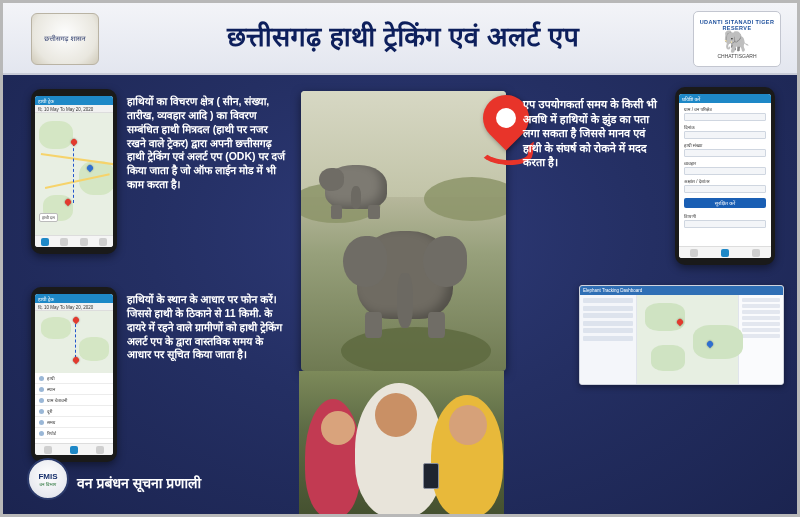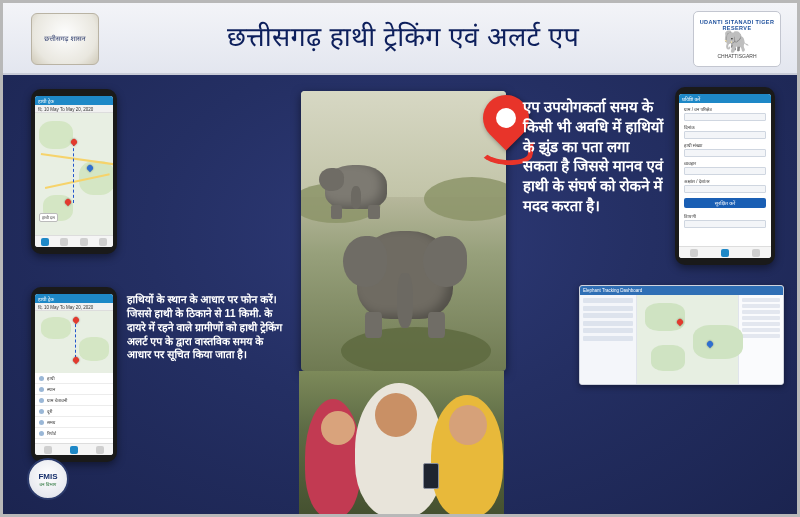--- a/index.html
+++ b/index.html
@@ -18,21 +18,21 @@
     overflow:hidden;
   }
   
   .header {
     position:absolute; left:0; top:0; width:800px; height:72px;
     background:linear-gradient(180deg,#f3f4f8 0%, #e3e6ef 100%);
     border-bottom:2px solid #c9ccd8;
     display:flex; align-items:center; justify-content:center;
   }
   .header-title {
-    font-size:27px; font-weight:normal; color:#0d1f5c;
+    font-size:27px; font-weight:bold; color:#0d1f5c;
     letter-spacing:0.3px; text-align:center;
     padding:0 110px; line-height:1.1;
   }
   .emblem {
     position:absolute; left:28px; top:10px; width:68px; height:52px;
     border-radius:6px;
     background:radial-gradient(circle at 50% 40%, #fdfdfd 0%, #e9e7df 70%, #cfc9b8 100%);
     border:1px solid #b9b3a4;
     display:flex; align-items:center; justify-content:center;
     overflow:hidden;
@@ -211,20 +211,21 @@
       </div>
       <div class="ph-bottom">
         <span class="act"></span>
         <span></span>
         <span></span>
         <span></span>
       </div>
     </div>
   </div>
 
+  <div class="textblk" style="left:124px; top:92px; width:160px; font-size:10.5px;">हाथियों का विचरण क्षेत्र ( सीन, संख्या, तारीख, व्यवहार आदि ) का विवरण सम्बंधित हाथी मित्रदल (हाथी पर नजर रखने वाले ट्रेकर) द्वारा अपनी छत्तीसगढ़ हाथी ट्रेकिंग एवं अलर्ट एप (ODK) पर दर्ज किया जाता है जो ऑफ लाईन मोड में भी काम करता है।</div>
 
   <div class="photo-main">
     <div class="sky"></div>
     <div class="bush" style="left:-10px; top:92px; width:90px; height:40px;"></div>
     <div class="bush" style="right:-14px; top:86px; width:96px; height:44px;"></div>
     <div class="bush" style="left:40px; top:236px; width:150px; height:48px; background:#5e6a40;"></div>
 
     <div class="eleph" style="left:24px; top:74px; width:62px; height:44px;">
       <div class="ear" style="left:-6px;"></div>
       <div class="trunk"></div>
@@ -240,21 +241,21 @@
       <div class="leg" style="right:8%;"></div>
     </div>
   </div>
 
   <div class="marker">
     <div class="head"></div>
     <div class="hole"></div>
     <div class="tail"></div>
   </div>
 
-  <div class="textblk" style="left:520px; top:94px; width:142px; font-size:15px;">एप उपयोगकर्ता समय के किसी भी अवधि में हाथियों के झुंड का पता लगा सकता है जिससे मानव एवं हाथी के संघर्ष को रोकने में मदद करता है।</div>
+  <div class="textblk" style="left:520px; top:94px; width:142px; font-size:11px;">एप उपयोगकर्ता समय के किसी भी अवधि में हाथियों के झुंड का पता लगा सकता है जिससे मानव एवं हाथी के संघर्ष को रोकने में मदद करता है।</div>
 
   <div class="phone" style="left:672px; top:84px; width:100px; height:178px;">
     <div class="screen">
       <div class="ph-bar">प्रविष्टि करें</div>
       <div class="form-row">
         <label>ग्राम / वन परिक्षेत्र</label>
         <div class="inp"></div>
       </div>
       <div class="form-row">
         <label>दिनांक</label>
@@ -368,14 +369,15 @@
         <div class="dr"></div>
       </div>
     </div>
   </div>
 
 
   <div class="fmis">
     <div class="f1">FMIS</div>
     <div class="f2">वन विभाग</div>
   </div>
+  <div class="fmis-label">वन प्रबंधन सूचना प्रणाली</div>
 
 </div>
 
 </body></html>

